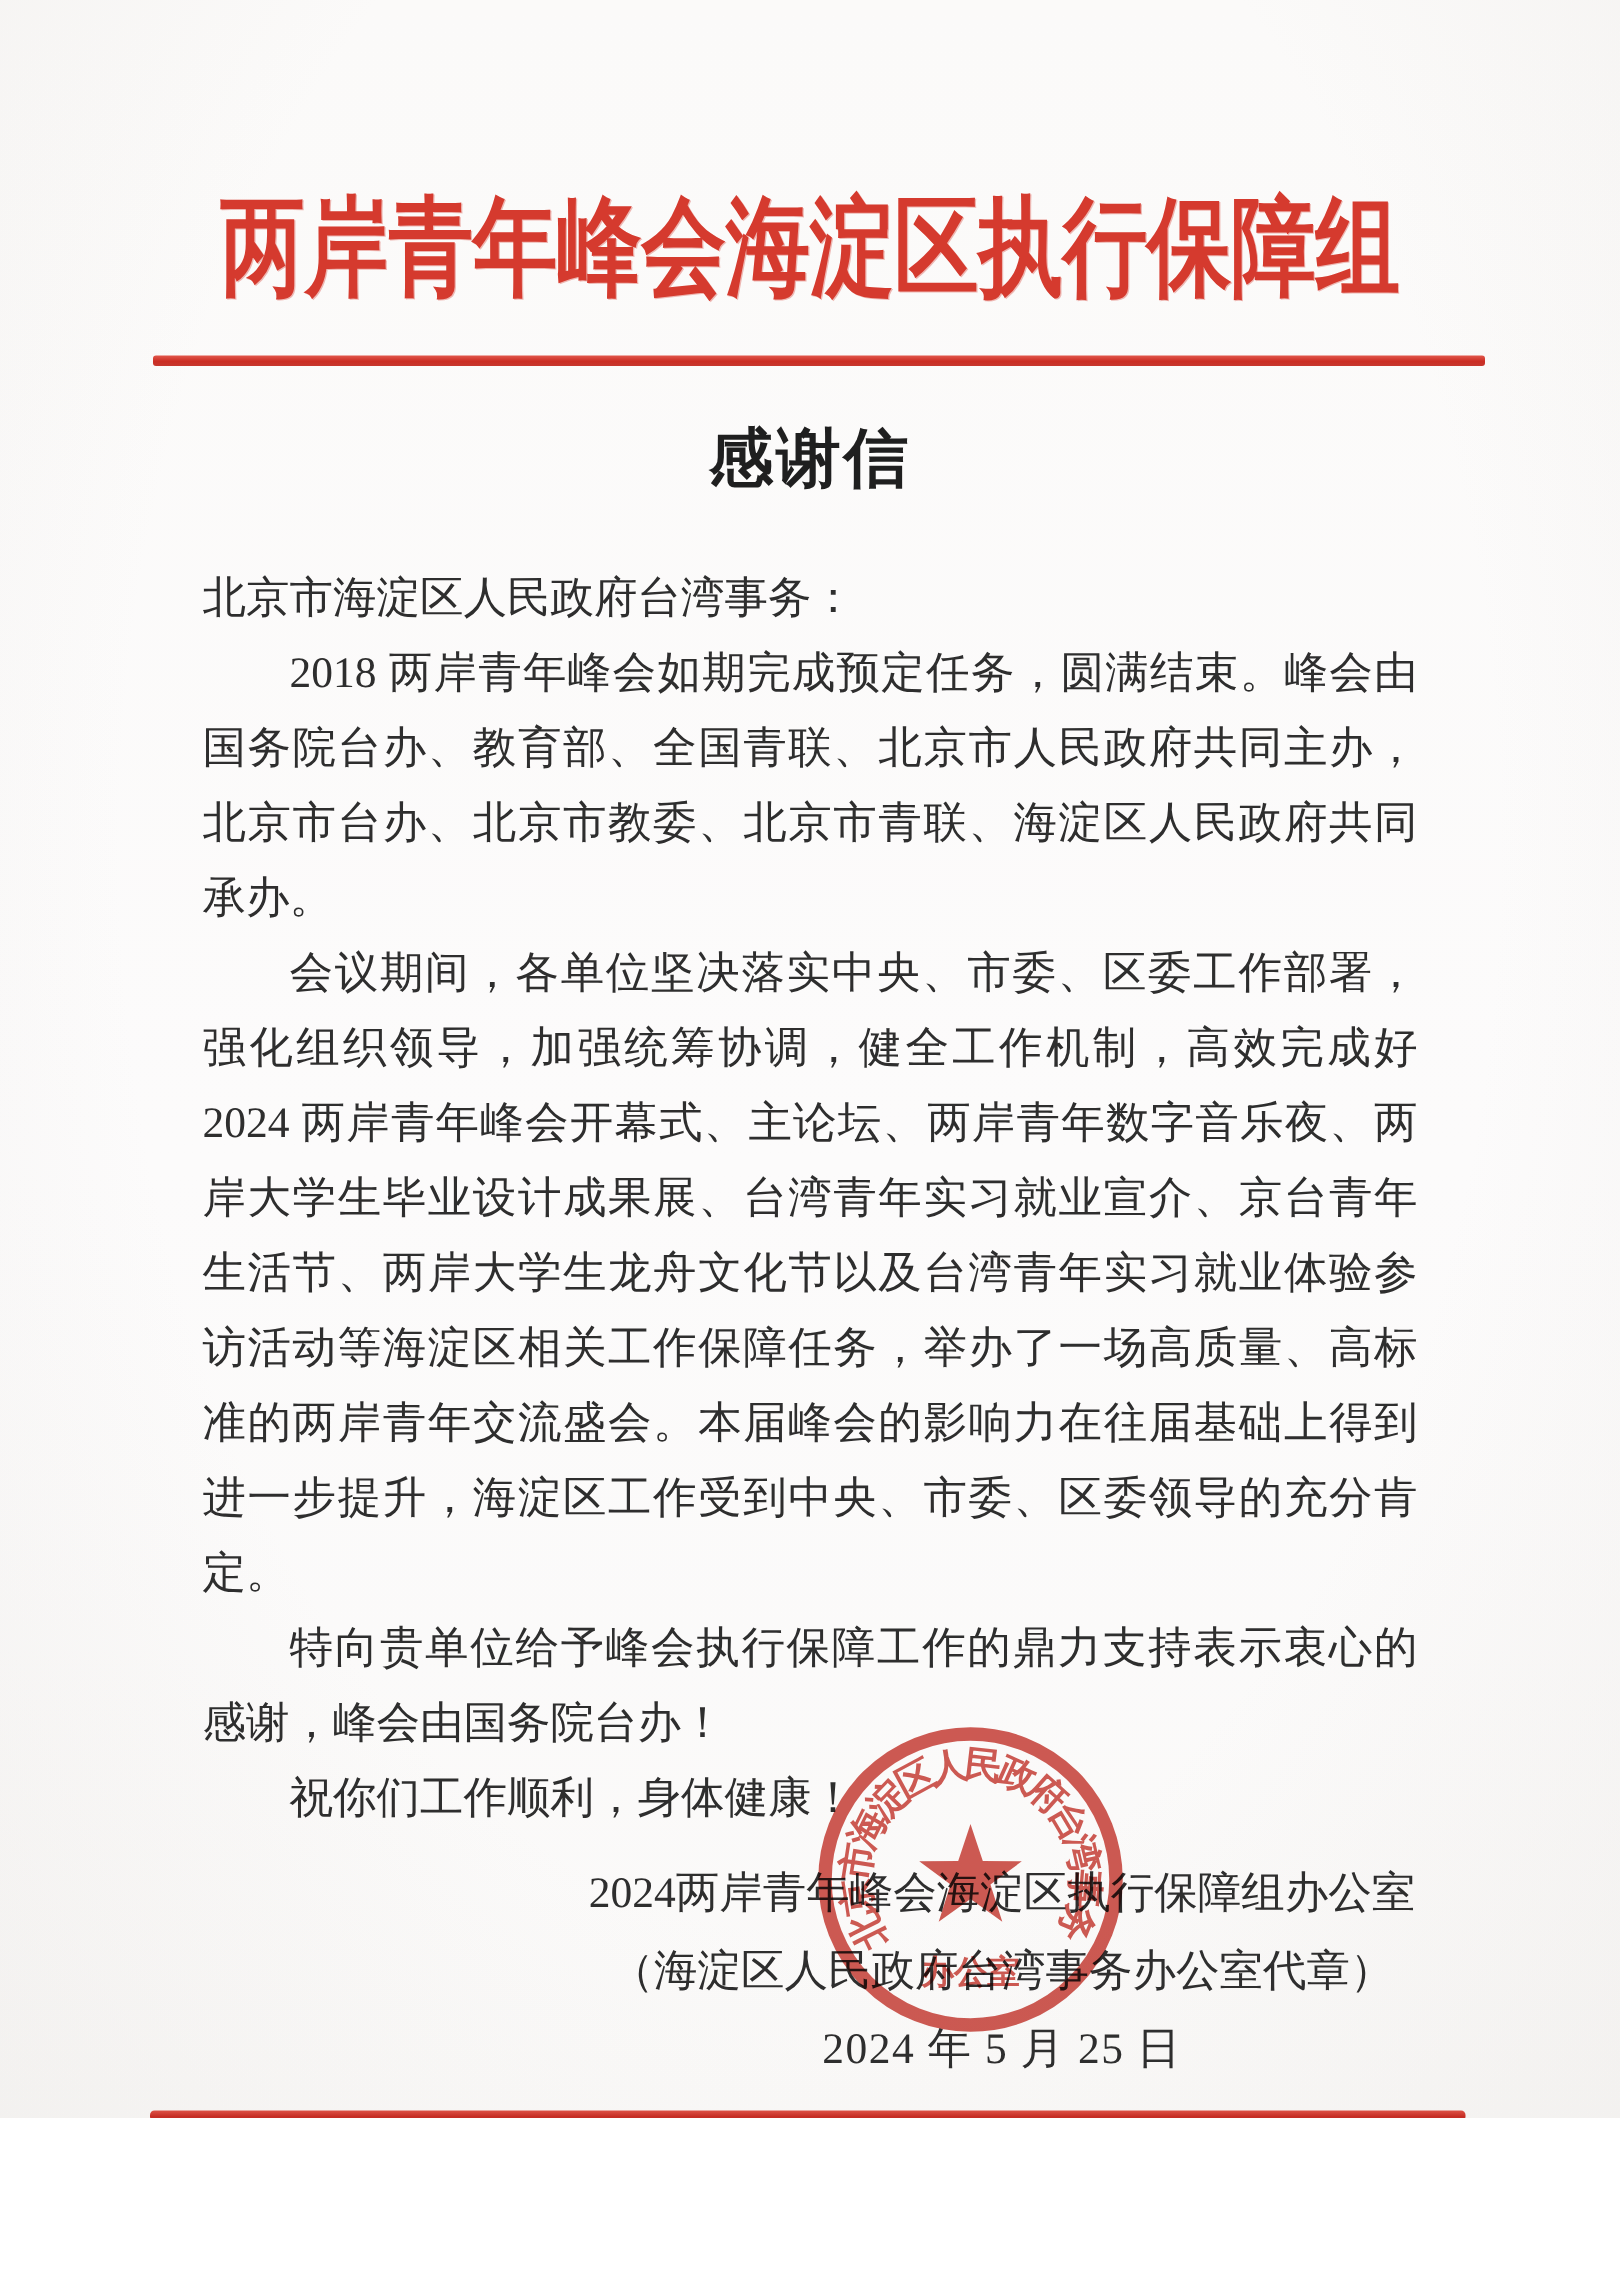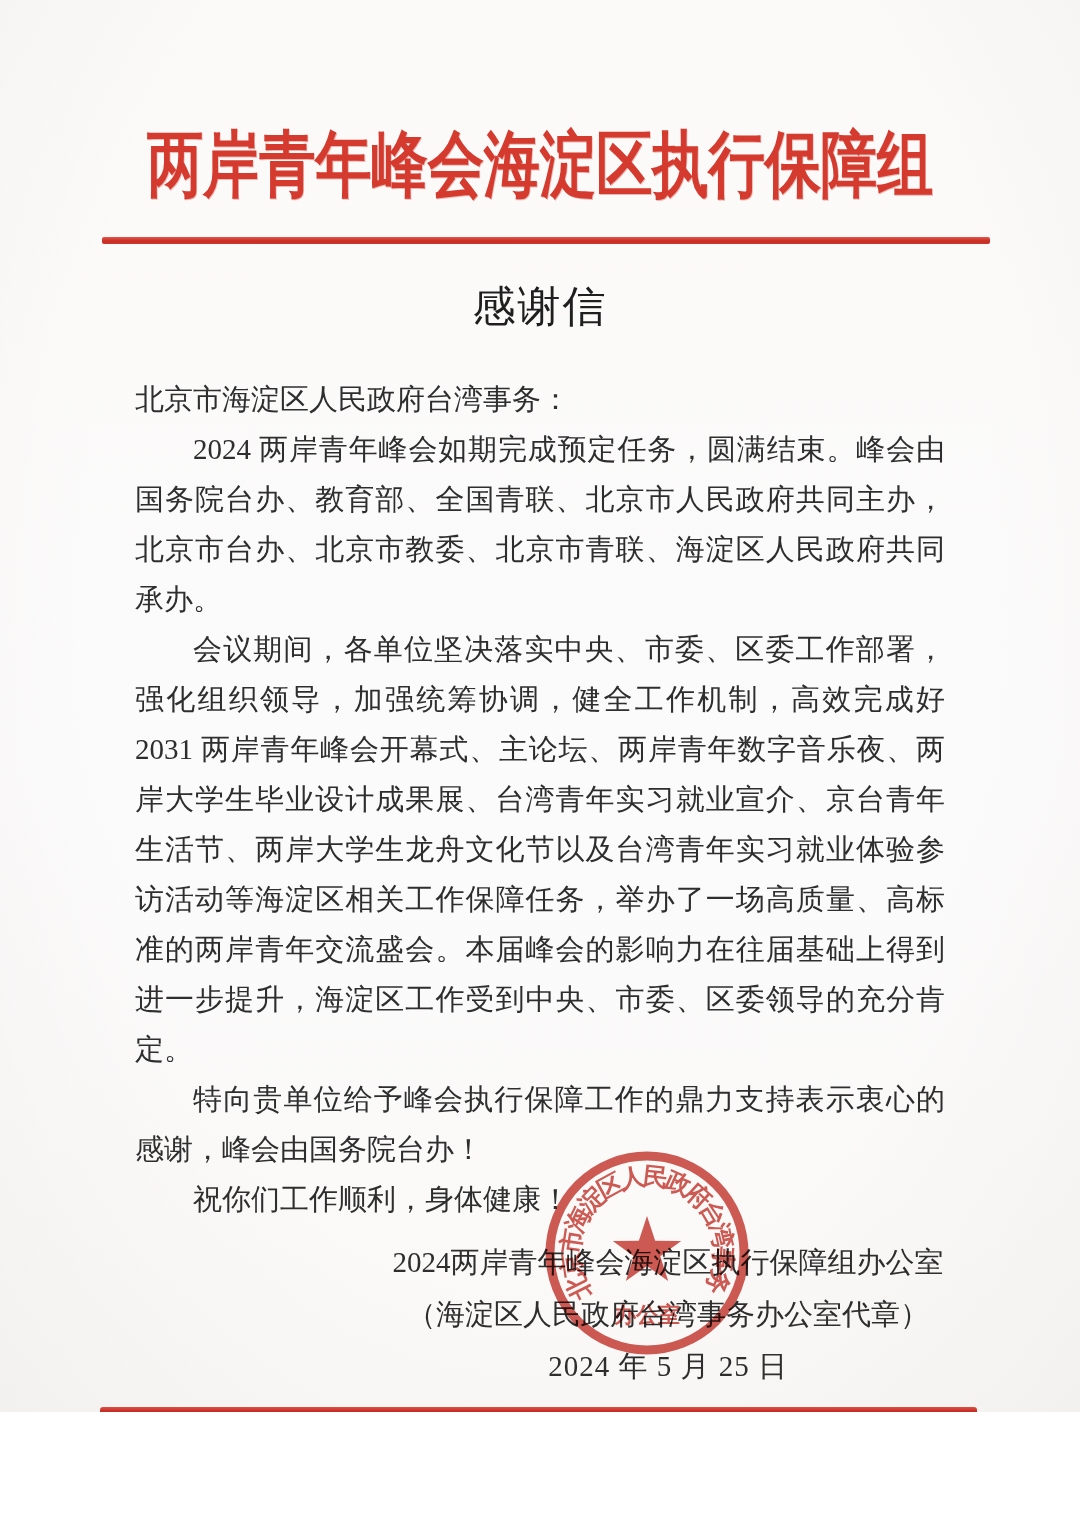--- a/index.html
+++ b/index.html
@@ -40,21 +40,21 @@
   }
   .letter-title {
     position: absolute;
     top: 280px;
     left: 0;
     width: 100%;
     margin: 0;
     text-align: center;
     font-size: 43px;
     line-height: 54px;
-    font-weight: 400;
+    font-weight: 700;
     color: #1f1f1f;
     letter-spacing: 2px;
   }
   .body-text {
     position: absolute;
     top: 374px;
     left: 135px;
     width: 810px;
     font-size: 29px;
     line-height: 50px;
@@ -100,22 +100,22 @@
 <div class="page">
 
   <div class="header-org">两岸青年峰会海淀区执行保障组</div>
 
   <div class="header-rule"></div>
 
   <h1 class="letter-title">感谢信</h1>
 
   <div class="body-text">
     <p class="salutation">北京市海淀区人民政府台湾事务：</p>
-    <p>2024 两岸青年峰会如期完成预定任务，圆满结束。峰会由国务院台办、教育部、全国青联、北京市人民政府共同主办，北京市台办、北京市教委、北京市青联、海淀区人民政府共同承办。</p>
-    <p>会议期间，各单位坚决落实中央、市委、区委工作部署，强化组织领导，加强统筹协调，健全工作机制，高效完成好 2031 两岸青年峰会开幕式、主论坛、两岸青年数字音乐夜、两岸大学生毕业设计成果展、台湾青年实习就业宣介、京台青年生活节、两岸大学生龙舟文化节以及台湾青年实习就业体验参访活动等海淀区相关工作保障任务，举办了一场高质量、高标准的两岸青年交流盛会。本届峰会的影响力在往届基础上得到进一步提升，海淀区工作受到中央、市委、区委领导的充分肯定。</p>
+    <p>2018 两岸青年峰会如期完成预定任务，圆满结束。峰会由国务院台办、教育部、全国青联、北京市人民政府共同主办，北京市台办、北京市教委、北京市青联、海淀区人民政府共同承办。</p>
+    <p>会议期间，各单位坚决落实中央、市委、区委工作部署，强化组织领导，加强统筹协调，健全工作机制，高效完成好 2024 两岸青年峰会开幕式、主论坛、两岸青年数字音乐夜、两岸大学生毕业设计成果展、台湾青年实习就业宣介、京台青年生活节、两岸大学生龙舟文化节以及台湾青年实习就业体验参访活动等海淀区相关工作保障任务，举办了一场高质量、高标准的两岸青年交流盛会。本届峰会的影响力在往届基础上得到进一步提升，海淀区工作受到中央、市委、区委领导的充分肯定。</p>
     <p>特向贵单位给予峰会执行保障工作的鼎力支持表示衷心的感谢，峰会由国务院台办！</p>
     <p>祝你们工作顺利，身体健康！</p>
   </div>
 
   <div class="signature">
     <div>2024两岸青年峰会海淀区执行保障组办公室</div>
     <div>（海淀区人民政府台湾事务办公室代章）</div>
     <div class="date">2024 年 5 月 25 日</div>
   </div>
 

